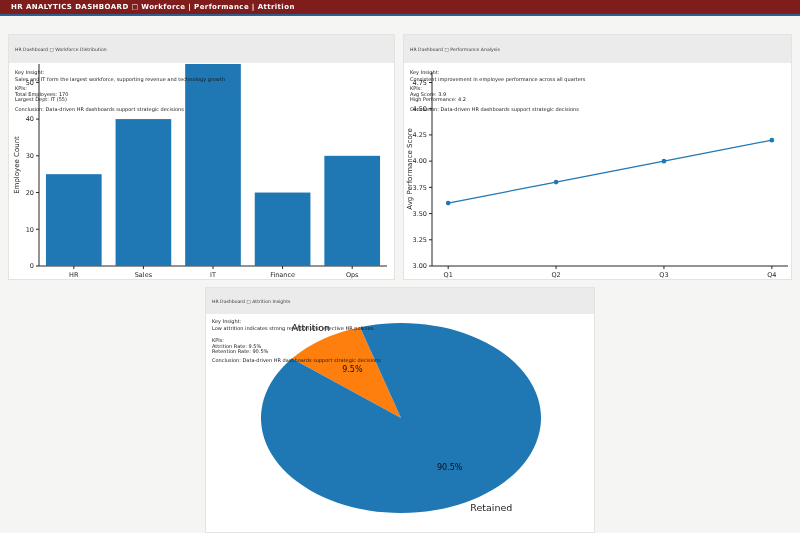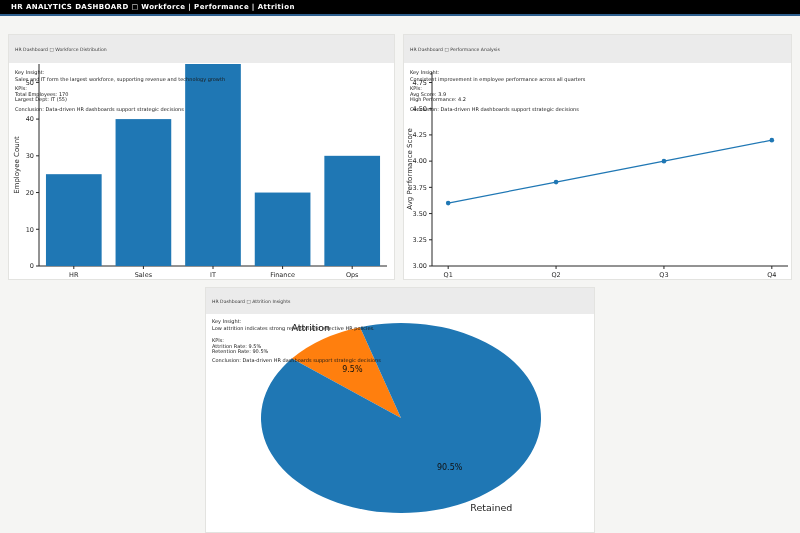--- a/index.html
+++ b/index.html
@@ -1,18 +1,18 @@
 <!DOCTYPE html>
 <html><head>
 <meta charset="utf-8">
 <style>
   *{margin:0;padding:0;box-sizing:border-box}
   html,body{width:800px;height:533px;overflow:hidden;background:#f5f5f3;
     font-family:"DejaVu Sans",sans-serif;position:relative}
-  .header{position:absolute;left:0;top:0;width:800px;height:16px;background:#000000;
+  .header{position:absolute;left:0;top:0;width:800px;height:16px;background:#7f1d1d;
     border-bottom:2px solid #2d5e8d;display:flex;align-items:center;padding-left:11px}
   .header .htitle{color:#ffffff;font-size:7px;font-weight:600;letter-spacing:.4px}
   .card{position:absolute;background:#ffffff;border:1px solid #e3e3e0}
   .strip{height:28px;background:#ebebeb;display:flex;align-items:center;padding-left:6px}
   .strip.short{height:26px}
   .strip .t{font-size:4.6px;color:#3a3a3a;white-space:nowrap}
   svg{display:block;font-family:"DejaVu Sans",sans-serif}
   .spine{stroke:#262626;stroke-width:1;fill:none}
   .dataline{fill:none;stroke-width:1.3}
   text.tick{font-size:6.5px;fill:#262626}

